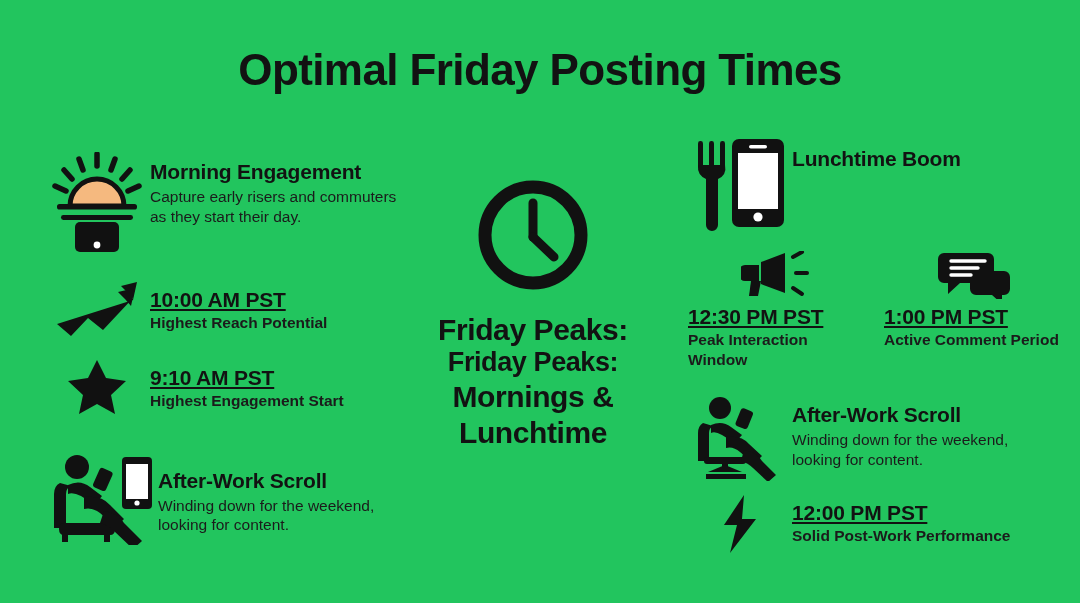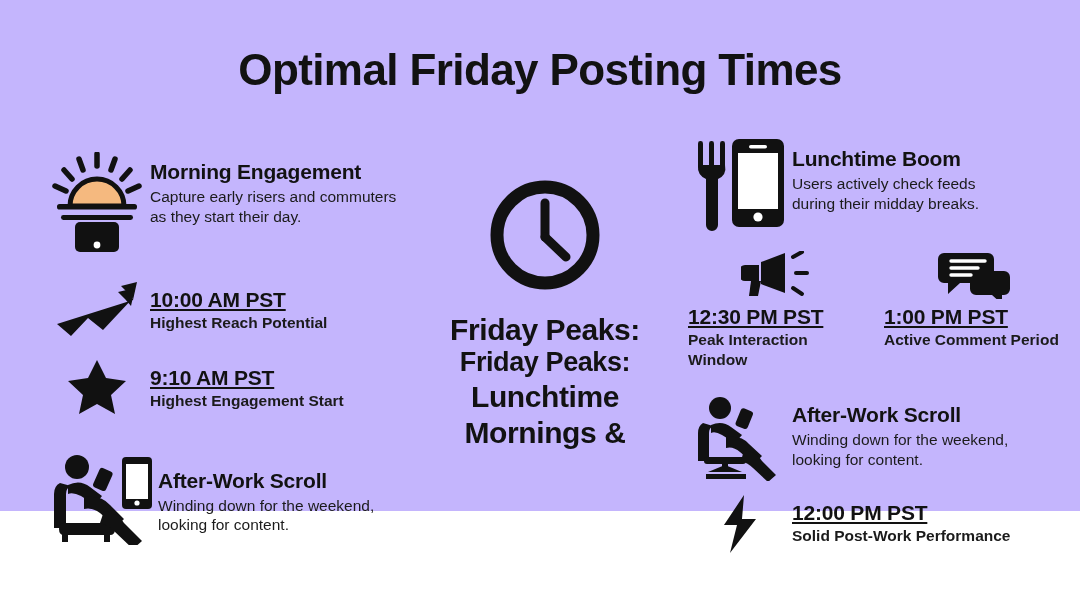--- a/index.html
+++ b/index.html
@@ -11,22 +11,22 @@
     width: 1080px;
     height: 603px;
     font-family: "Liberation Sans", sans-serif;
     color: #111111;
     overflow: hidden;
     position: relative;
   }
   .page {
     position: relative;
     width: 1080px;
-    height: 511px;
-    background: #c4b5fd;
+    height: 603px;
+    background: #22c55e;
   }
   
   .title {
     position: absolute;
     left: 0;
     top: 46px;
     width: 1080px;
     text-align: center;
     font-size: 44px;
     font-weight: 700;
@@ -36,21 +36,21 @@
   }
   
   .col-left {
     position: absolute;
     left: 44px;
     top: 148px;
     width: 400px;
   }
   .col-center {
     position: absolute;
-    left: 420px;
+    left: 408px;
     top: 176px;
     width: 250px;
     text-align: center;
   }
   .col-right {
     position: absolute;
     left: 688px;
     top: 133px;
     width: 376px;
   }
@@ -223,22 +223,22 @@
     <div class="clock-wrap">
       <svg width="118" height="118" viewBox="0 0 118 118" aria-hidden="true">
         <circle cx="59" cy="59" r="48" fill="none" stroke="#111111" stroke-width="13"></circle>
         <path d="M59 27 V61" stroke="#111111" stroke-width="9" stroke-linecap="round" fill="none"></path>
         <path d="M59 61 L80 81" stroke="#111111" stroke-width="9" stroke-linecap="round" fill="none"></path>
       </svg>
     </div>
     <div class="center-lines">
       <div class="cline big">Friday Peaks:</div>
       <div class="cline mid">Friday Peaks:</div>
+      <div class="cline big">Mornings &amp;</div>
       <div class="cline big">Lunchtime</div>
-      <div class="cline big">Mornings &amp;</div>
     </div>
   </div>
 
   <div class="col-right">
 
     <div class="entry" style="margin-bottom:20px;">
       <div class="icon-box" style="width:104px;height:100px;">
         <svg width="96" height="96" viewBox="0 0 96 96" aria-hidden="true">
           <g fill="#111111">
             <rect x="6" y="6" width="5" height="28" rx="2.4"></rect>
@@ -247,21 +247,20 @@
             <path d="M6 30 h27 q2 10 -7 14 v46 a6 6 0 0 1 -12 0 v-46 q-9 -4 -8 -14 z"></path>
           </g>
           <path d="M47 4 h38 a7 7 0 0 1 7 7 v74 a7 7 0 0 1 -7 7 h-38 a7 7 0 0 1 -7 -7 v-74 a7 7 0 0 1 7 -7 z" fill="#111111"></path>
           <rect x="46" y="18" width="40" height="56" fill="#ffffff"></rect>
           <rect x="57" y="10" width="18" height="3.6" rx="1.8" fill="#ffffff"></rect>
           <circle cx="66" cy="82" r="4.6" fill="#ffffff"></circle>
         </svg>
       </div>
       <div class="txt" style="padding-top:14px;">
         <div class="head">Lunchtime Boom</div>
-        <div class="body" style="max-width:218px;">Users actively check feeds during their midday breaks.</div>
       </div>
     </div>
 
     <div class="dual" style="margin-bottom:26px;">
       <div class="mini">
         <div class="mini-icon">
           <svg width="74" height="48" viewBox="0 0 74 48" aria-hidden="true">
             <g fill="#111111">
               <path d="M4 14 h14 v16 h-14 a6 6 0 0 1 -6 -6 v-4 a6 6 0 0 1 6 -6 z"></path>
               <path d="M20 11 L44 2 v40 L20 33 z"></path>

